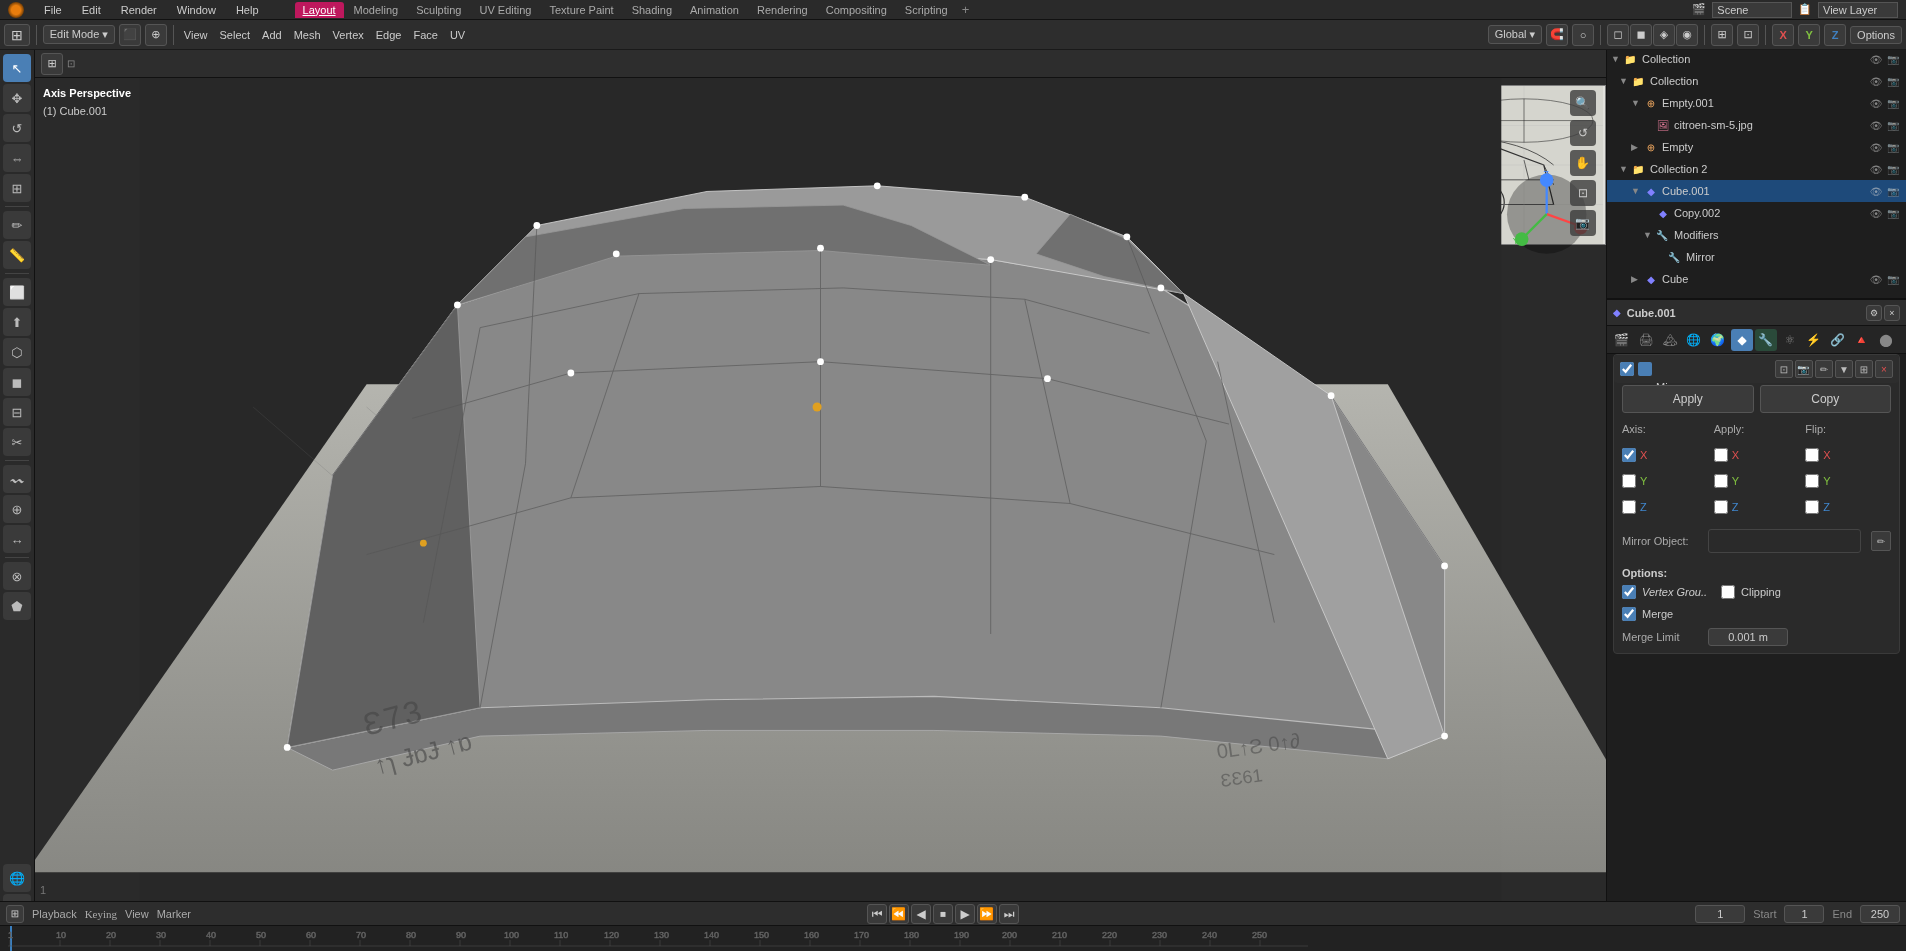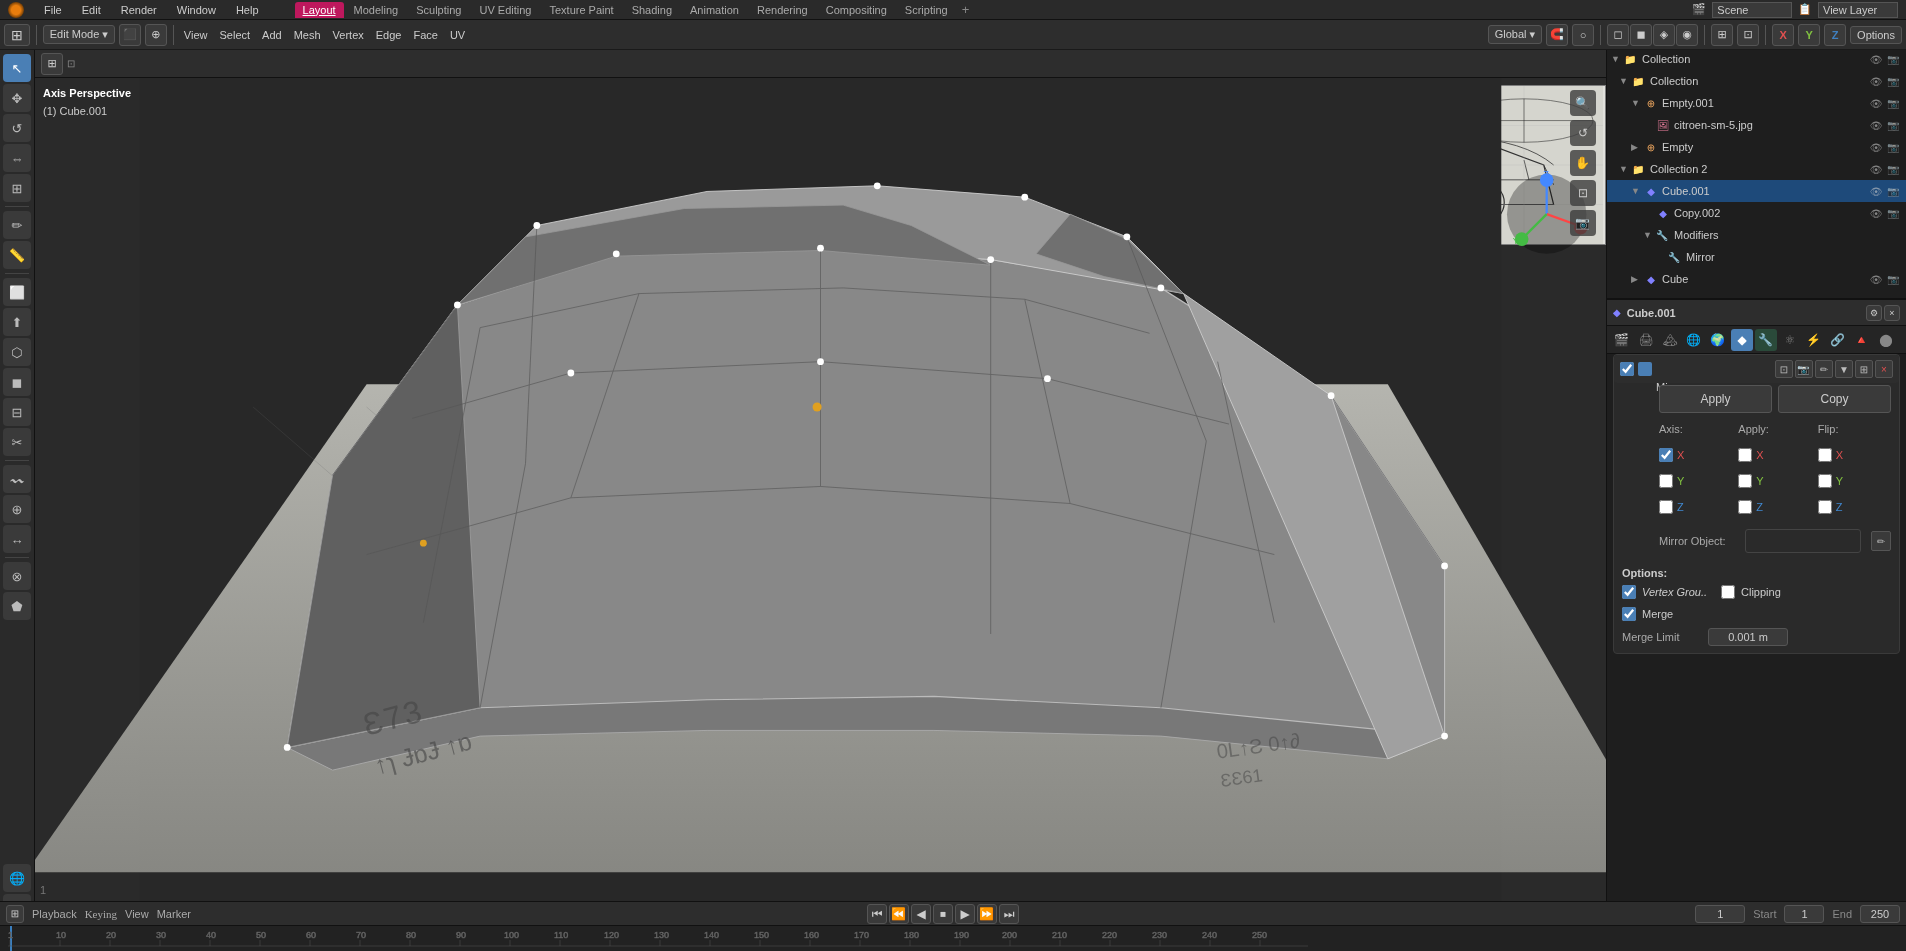--- a/index.html
+++ b/index.html
@@ -302,21 +302,20 @@
       font-size: 11px;
       color: #ccc;
       font-weight: bold;
     }
     .prop-row {
       display: flex;
       align-items: center;
       height: 24px;
       gap: 6px;
       margin-bottom: 2px;
-      margin-left: 37px;
     }
     .prop-label {
       font-size: 11px;
       color: #aaa;
       min-width: 80px;
     }
     .prop-checkbox {
       width: 14px;
       height: 14px;
       accent-color: #4a7fb5;

